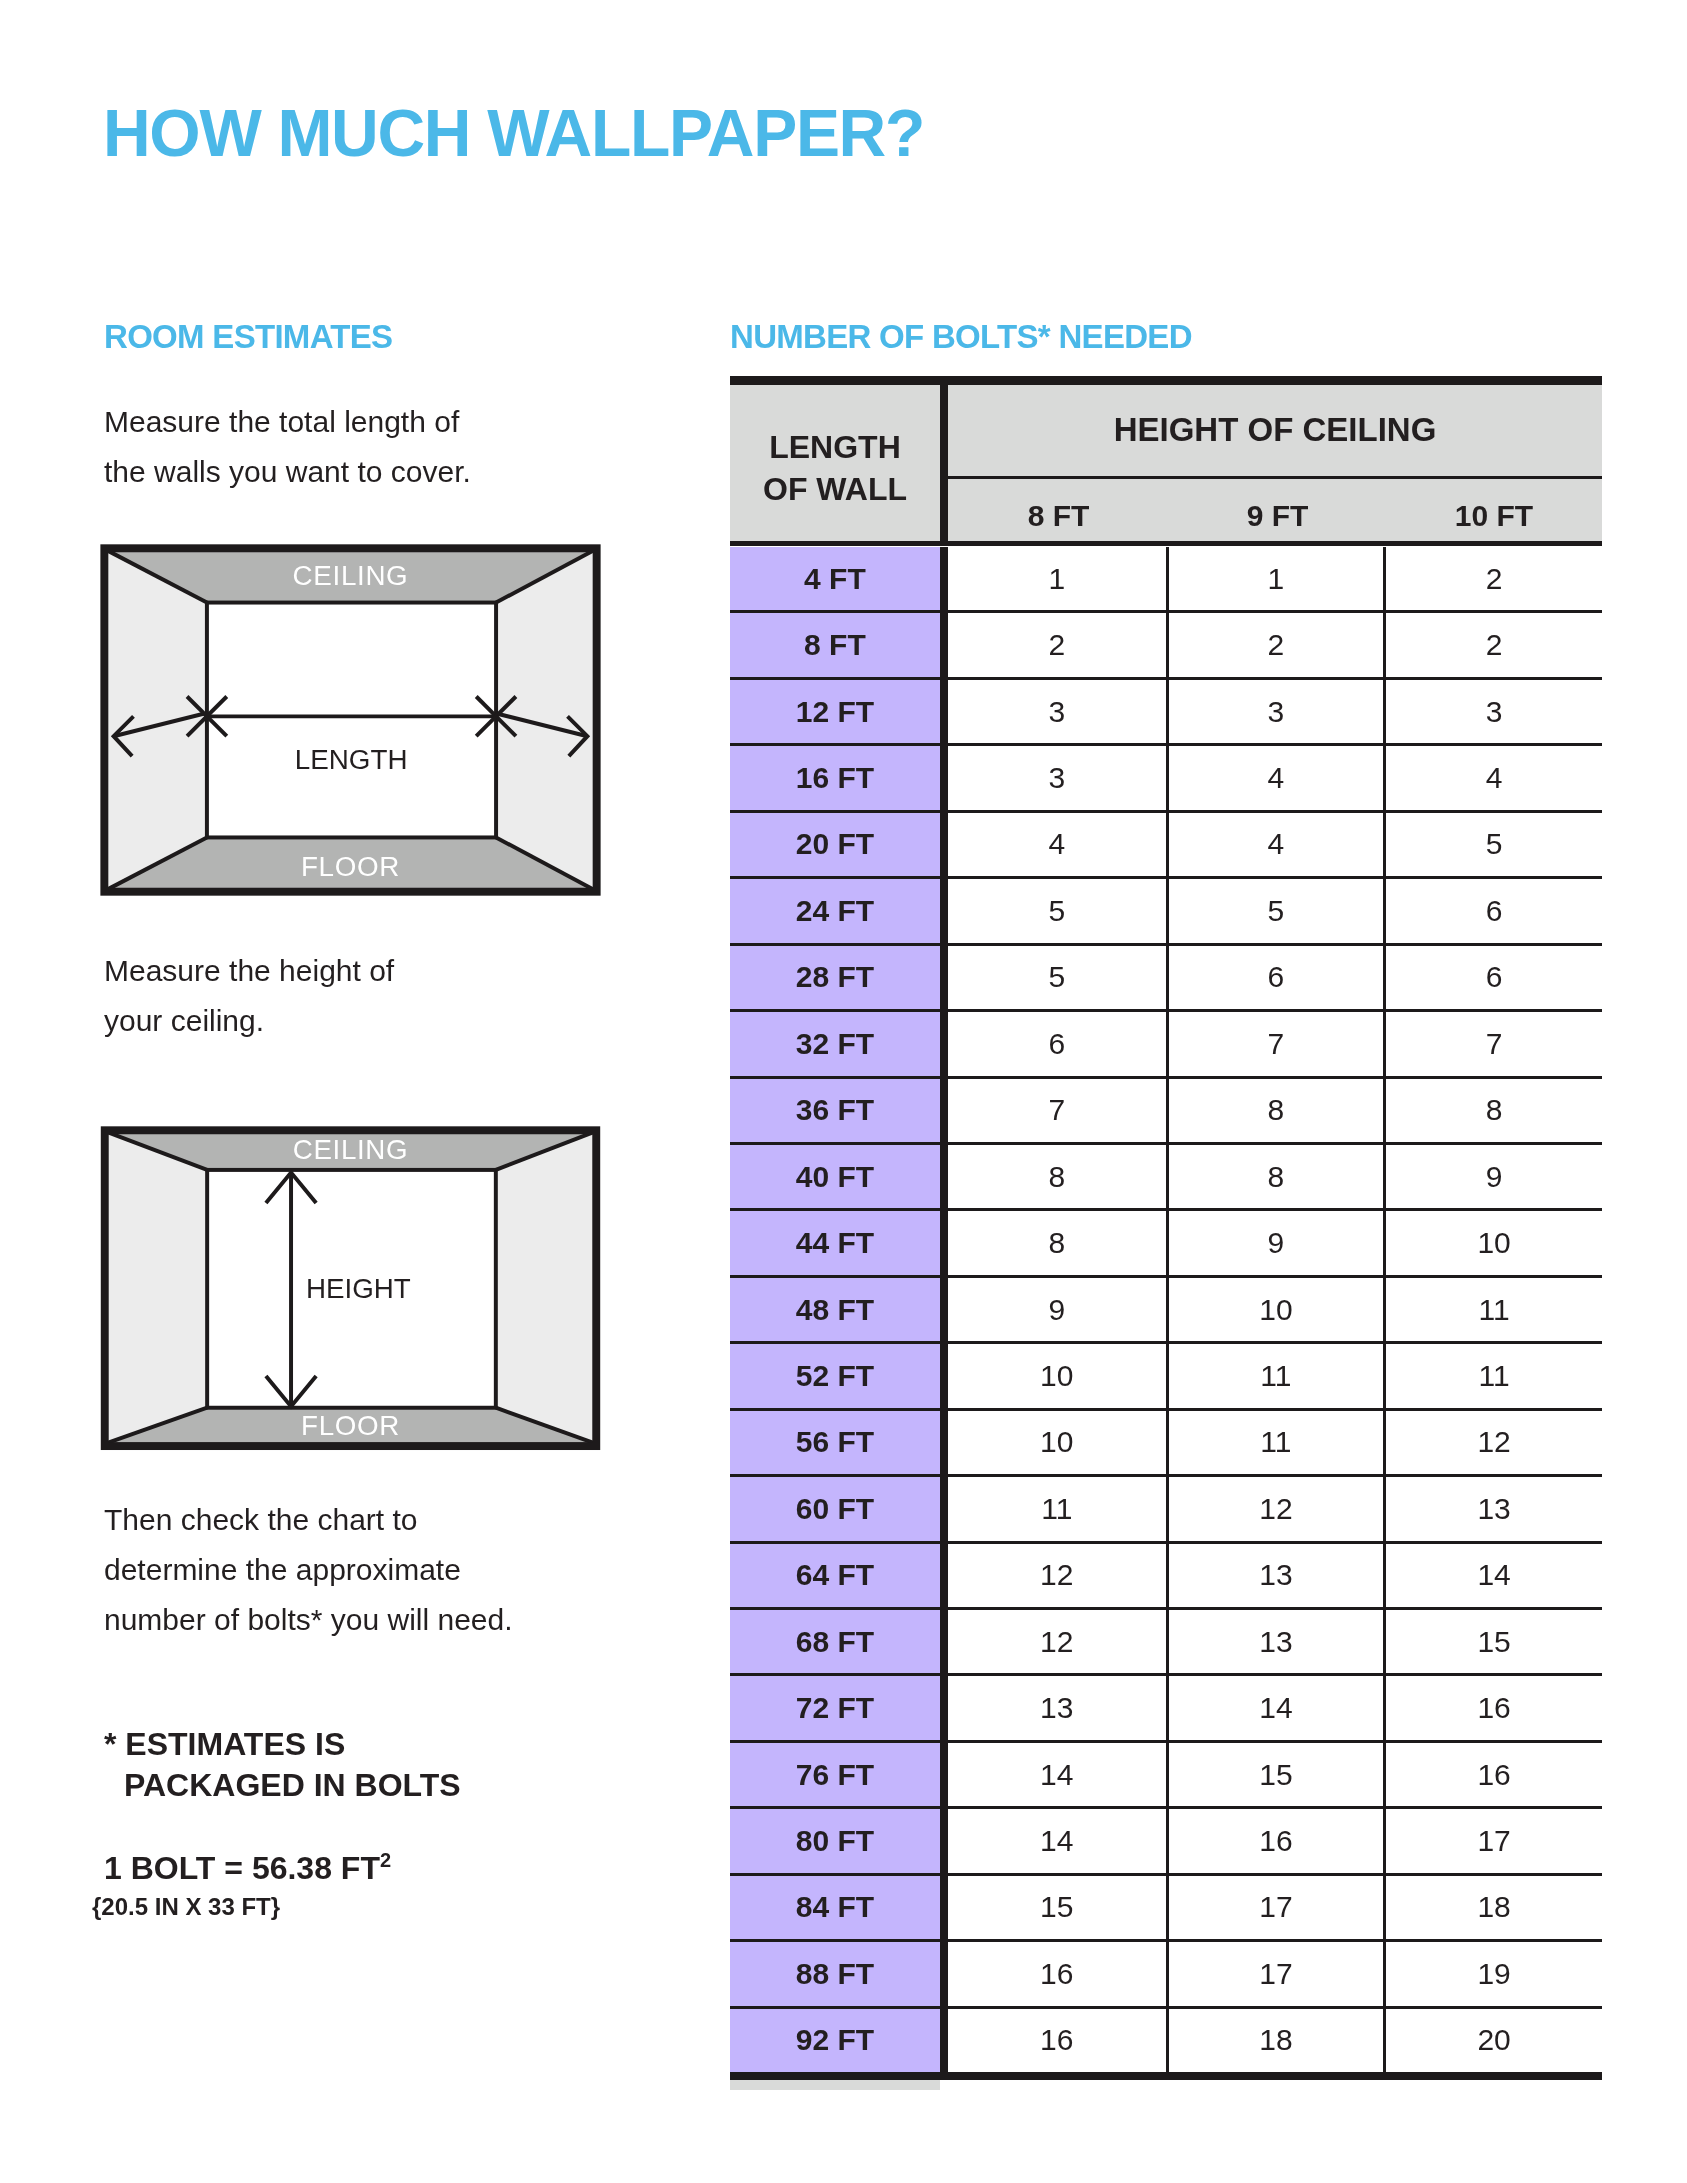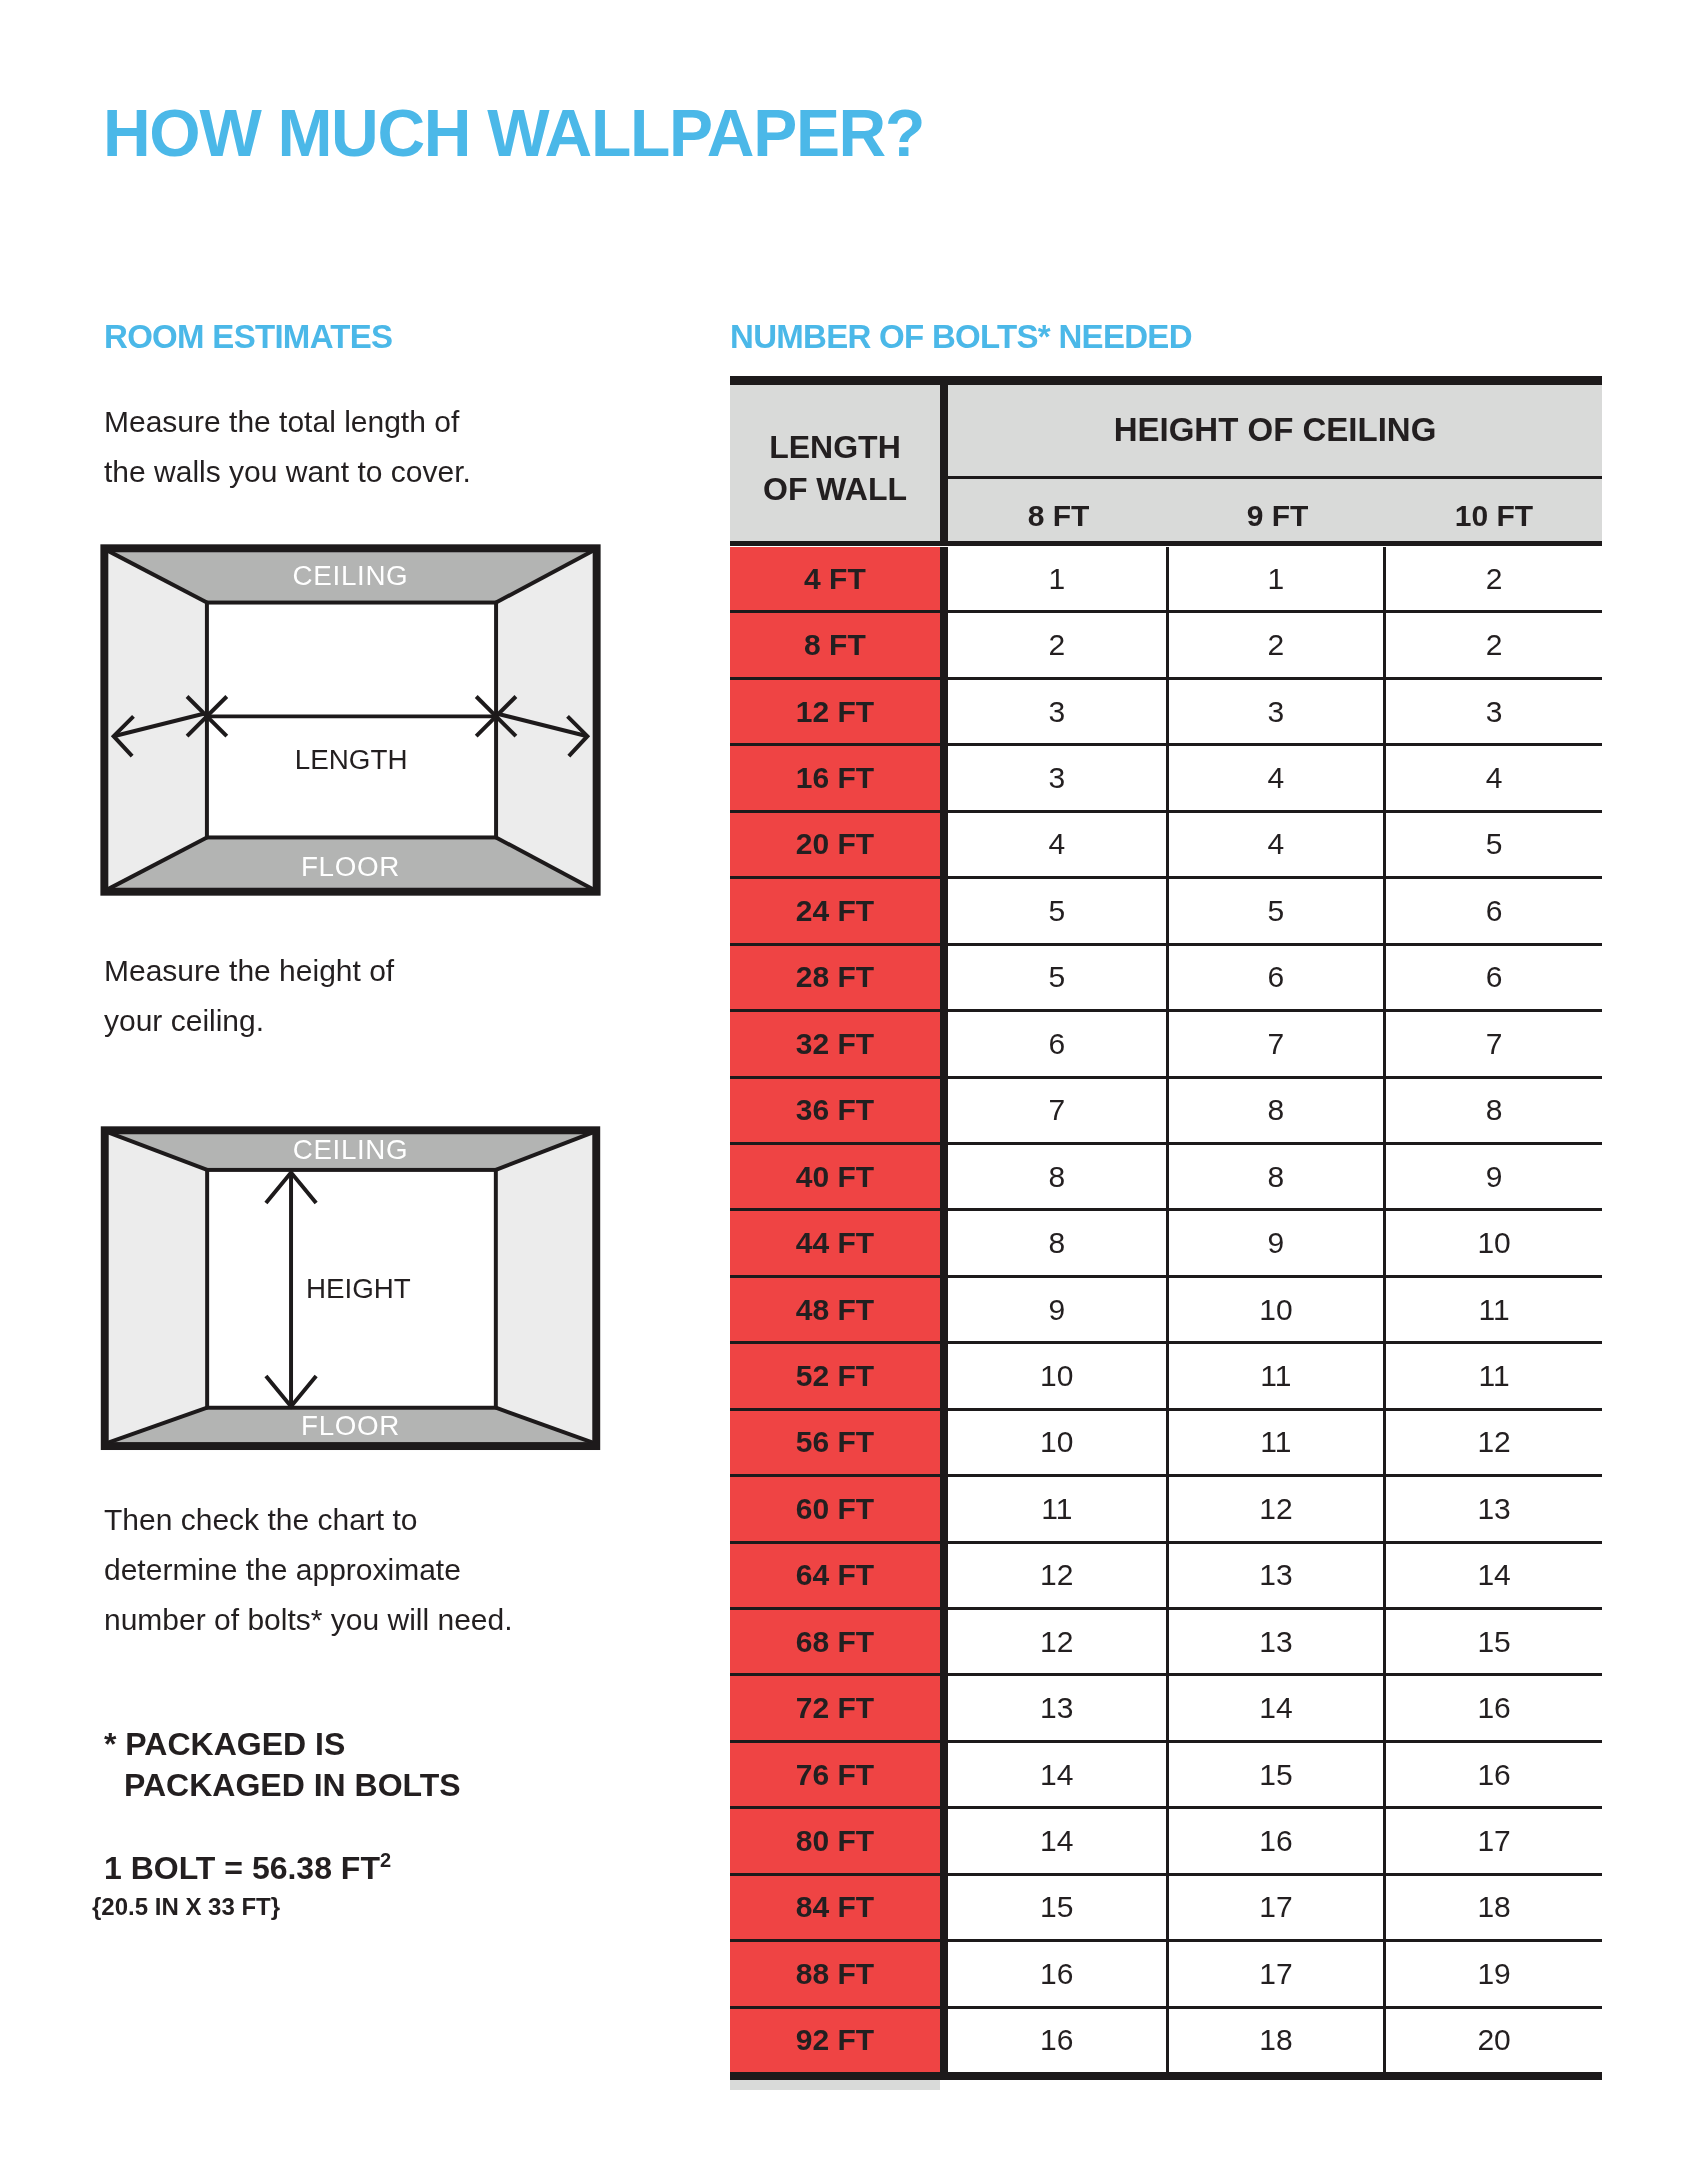--- a/index.html
+++ b/index.html
@@ -31,21 +31,21 @@
   .rowhead{left:0;top:41px;width:210px;text-align:center;font-size:32px;font-weight:bold;line-height:42px;}
   .colgroup{left:218px;top:26px;width:654px;text-align:center;font-size:33px;font-weight:bold;}
   .subline{left:218px;top:91px;width:654px;height:3.3px;background:#1d1a1b;}
   .subcols{left:218px;top:111px;width:654px;height:40px;display:flex;}
   .subcols div{line-height:40px;text-align:center;font-size:30px;font-weight:bold;}
   .sc1{width:221px;} .sc2{width:217px;} .sc3{width:216px;}
   .headline{left:0;top:165px;width:872px;height:5.3px;background:#1d1a1b;}
   .tbody{left:0;top:171px;width:872px;height:1525px;display:flex;flex-direction:column;}
   .t-row{flex:1;display:flex;box-sizing:border-box;}
   .t-row + .t-row{border-top:3.3px solid #1d1a1b;}
-  .t-row .lbl{width:210px;background:#ef4444;display:flex;align-items:center;justify-content:center;font-size:30px;font-weight:bold;}
+  .t-row .lbl{width:210px;background:#c4b5fd;display:flex;align-items:center;justify-content:center;font-size:30px;font-weight:bold;}
   .t-row .vdiv12{width:8px;background:#1d1a1b;}
   .t-row .vdiv5{width:3.3px;background:#1d1a1b;}
   .t-row .c1{width:218px;} .t-row .c2{width:214px;} .t-row .c3{width:216px;}
   .t-row .val{display:flex;align-items:center;justify-content:center;font-size:30px;background:#ffffff;}
   .botbar{left:0;top:1696px;width:872px;height:8px;background:#1d1a1b;}
   .graystub{left:0;top:1704px;width:210px;height:10px;background:#d9dad9;}
 
   
   .diag1{left:99px;top:543px;}
   .diag2{left:99px;top:1125px;}
@@ -118,21 +118,21 @@
     <polyline points="252,380 290,426 328,380"></polyline>
   </g>
   <text class="dim-label" x="392" y="262" text-anchor="middle">HEIGHT</text>
 </svg>
 
 <div class="abs step step3">Then check the chart to
 determine the approximate
 number of bolts* you will need.</div>
 
 <div class="abs footnote">
-  <div>* PACKAGED IS</div>
+  <div>* ESTIMATES IS</div>
   <div class="indent">PACKAGED IN BOLTS</div>
 </div>
 
 <div class="abs bolt-eq"><span>1 BOLT = 56.38 FT</span><sup>2</sup></div>
 <div class="abs bolt-dim">{20.5 IN X 33 FT}</div>
 
 <div class="abs sec-head bolts-needed">NUMBER OF BOLTS* NEEDED</div>
 
 <div class="abs tbl">
   <div class="abs topbar"></div>

